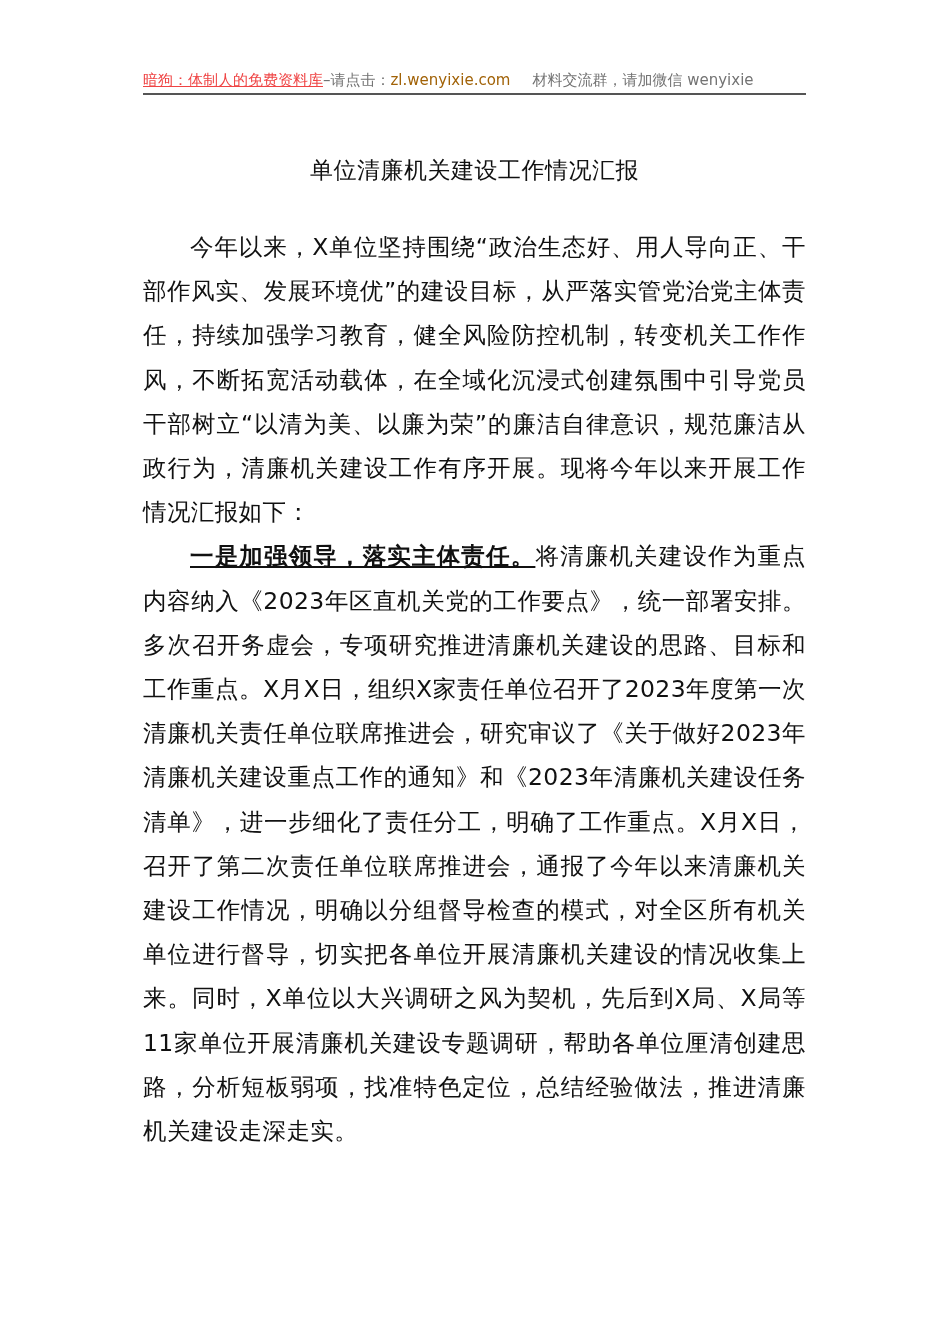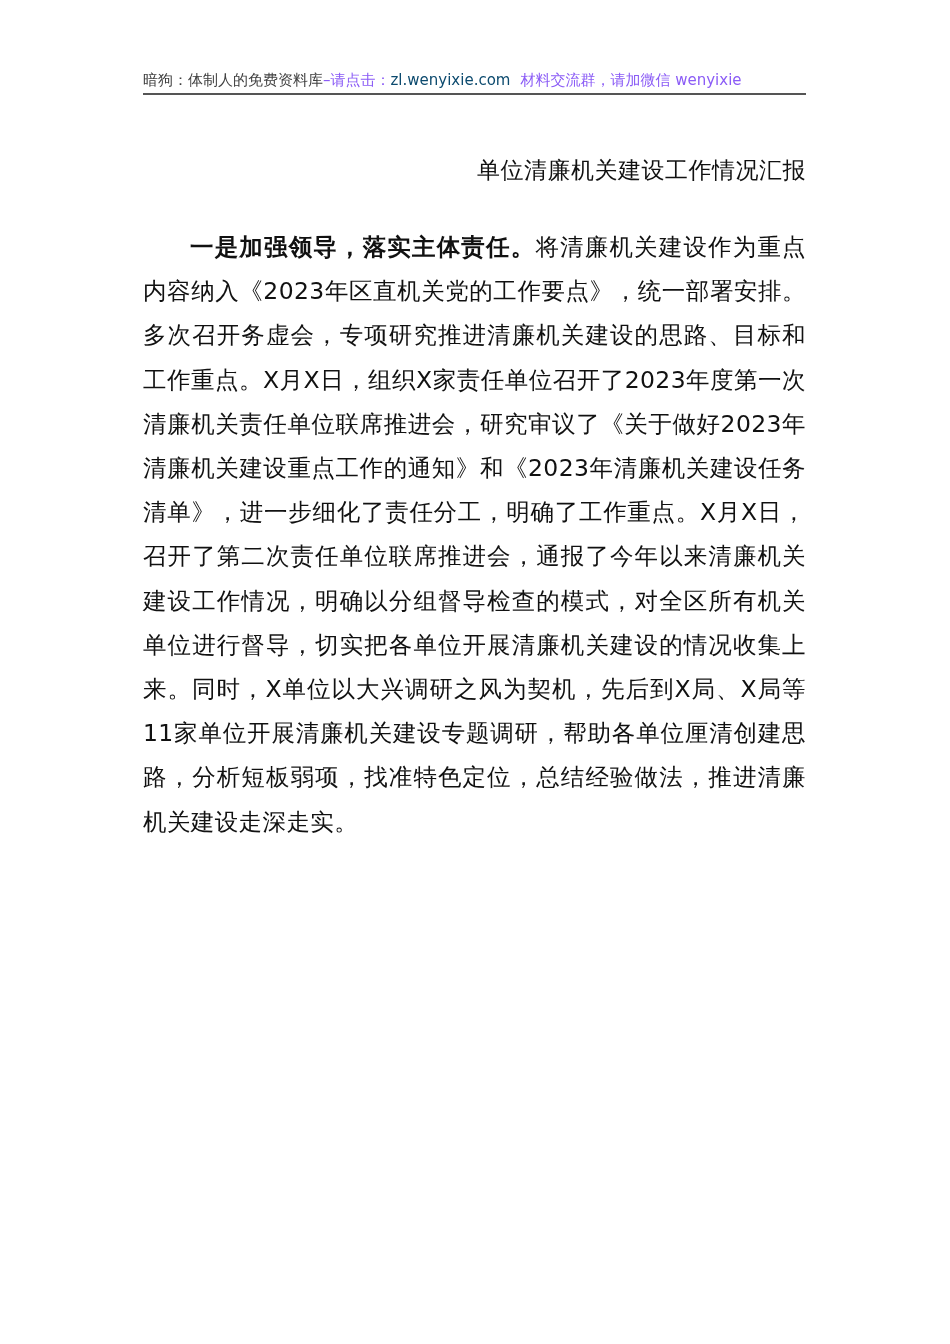--- a/index.html
+++ b/index.html
@@ -20,37 +20,37 @@
       left: 143px;
       top: 68px;
       width: 663px;
       height: 24px;
       font-size: 15px;
       line-height: 24px;
       white-space: nowrap;
       display: flex;
       align-items: center;
     }
-    .header .red { color: #404040; }
-    .header .dark { color: #8b5cf6; }
-    .header .link { color: #0c4a6e; margin-right: 10px; }
+    .header .red { color: #ef4444; text-decoration: underline; }
+    .header .dark { color: #737373; }
+    .header .link { color: #a16207; margin-right: 22px; }
     .header-rule {
       position: absolute;
       left: 143px;
       top: 93px;
       width: 663px;
       height: 2px;
       background: #555555;
     }
     .doc-title {
       position: absolute;
       left: 143px;
       width: 663px;
       top: 153px;
-      text-align: right;
+      text-align: center;
       font-size: 23px;
       line-height: 34px;
       letter-spacing: 0.5px;
     }
     .body {
       position: absolute;
       left: 143px;
       top: 225px;
       width: 663px;
       font-size: 23.5px;
@@ -60,30 +60,32 @@
     }
     .body p {
       margin: 0;
       text-indent: 2em;
     }
     .body p.section {
       text-indent: 2em;
     }
     .body b {
       font-weight: bold;
+      text-decoration: underline;
     }
   </style>
 </head>
 <body>
 
 <div class="header">
   <span class="red">暗狗：体制人的免费资料库</span>
   <span class="dark">–请点击：</span>
   <span class="link">zl.wenyixie.com</span>
   <span class="dark">材料交流群，请加微信 wenyixie</span>
 </div>
 <div class="header-rule"></div>
 
 <div class="doc-title">单位清廉机关建设工作情况汇报</div>
 
 <div class="body">
+  <p>今年以来，X单位坚持围绕“政治生态好、用人导向正、干部作风实、发展环境优”的建设目标，从严落实管党治党主体责任，持续加强学习教育，健全风险防控机制，转变机关工作作风，不断拓宽活动载体，在全域化沉浸式创建氛围中引导党员干部树立“以清为美、以廉为荣”的廉洁自律意识，规范廉洁从政行为，清廉机关建设工作有序开展。现将今年以来开展工作情况汇报如下：</p>
   <p><b>一是加强领导，落实主体责任。</b><span>将清廉机关建设作为重点内容纳入《2023年区直机关党的工作要点》，统一部署安排。多次召开务虚会，专项研究推进清廉机关建设的思路、目标和工作重点。X月X日，组织X家责任单位召开了2023年度第一次清廉机关责任单位联席推进会，研究审议了《关于做好2023年清廉机关建设重点工作的通知》和《2023年清廉机关建设任务清单》，进一步细化了责任分工，明确了工作重点。X月X日，召开了第二次责任单位联席推进会，通报了今年以来清廉机关建设工作情况，明确以分组督导检查的模式，对全区所有机关单位进行督导，切实把各单位开展清廉机关建设的情况收集上来。同时，X单位以大兴调研之风为契机，先后到X局、X局等11家单位开展清廉机关建设专题调研，帮助各单位厘清创建思路，分析短板弱项，找准特色定位，总结经验做法，推进清廉机关建设走深走实。</span></p>
 </div>
 
 </body></html>

